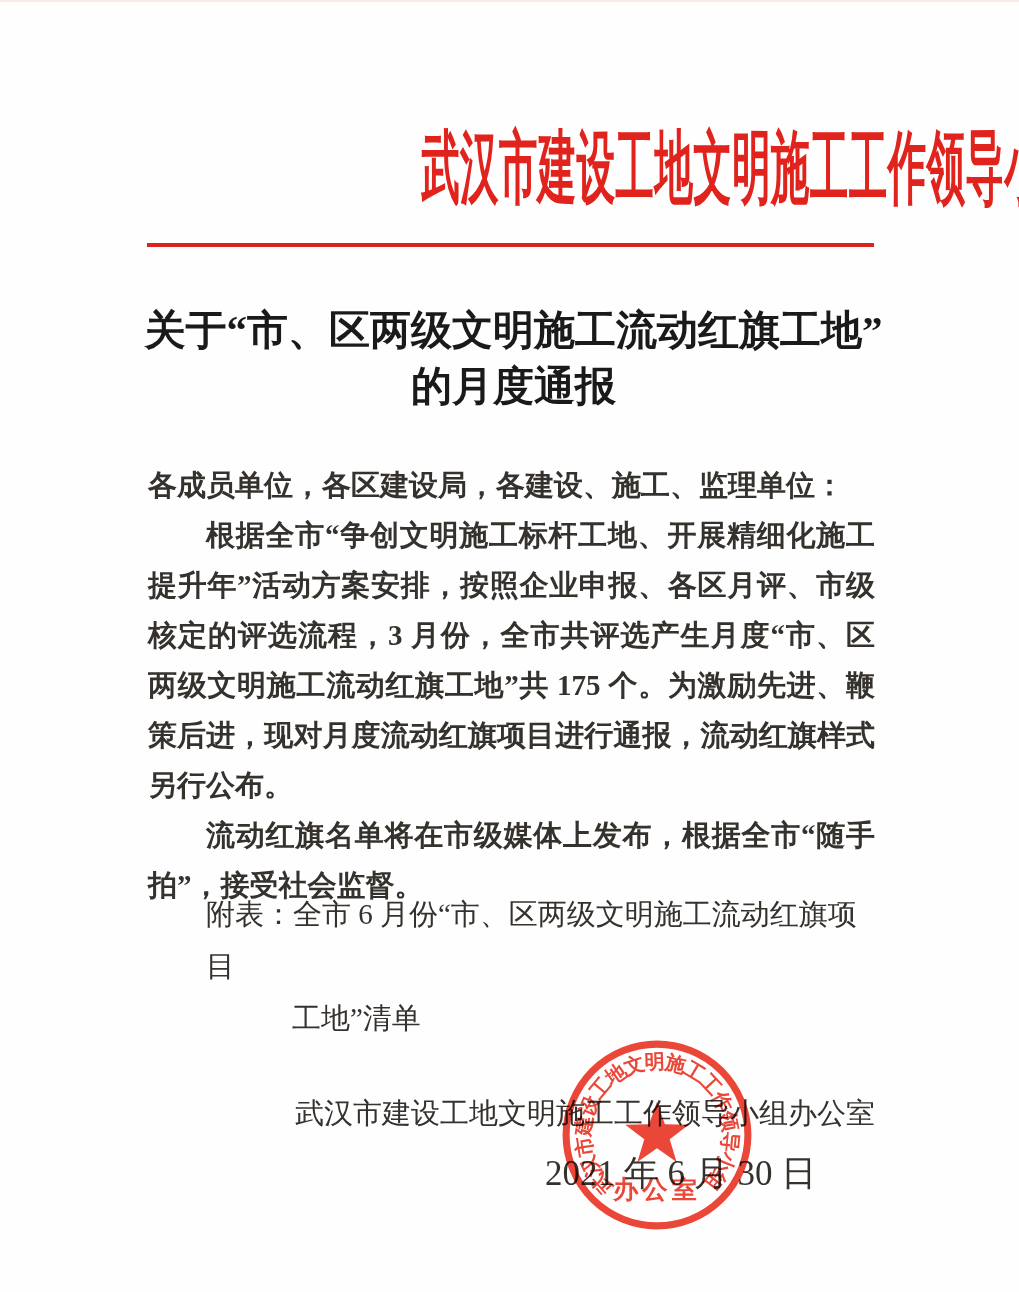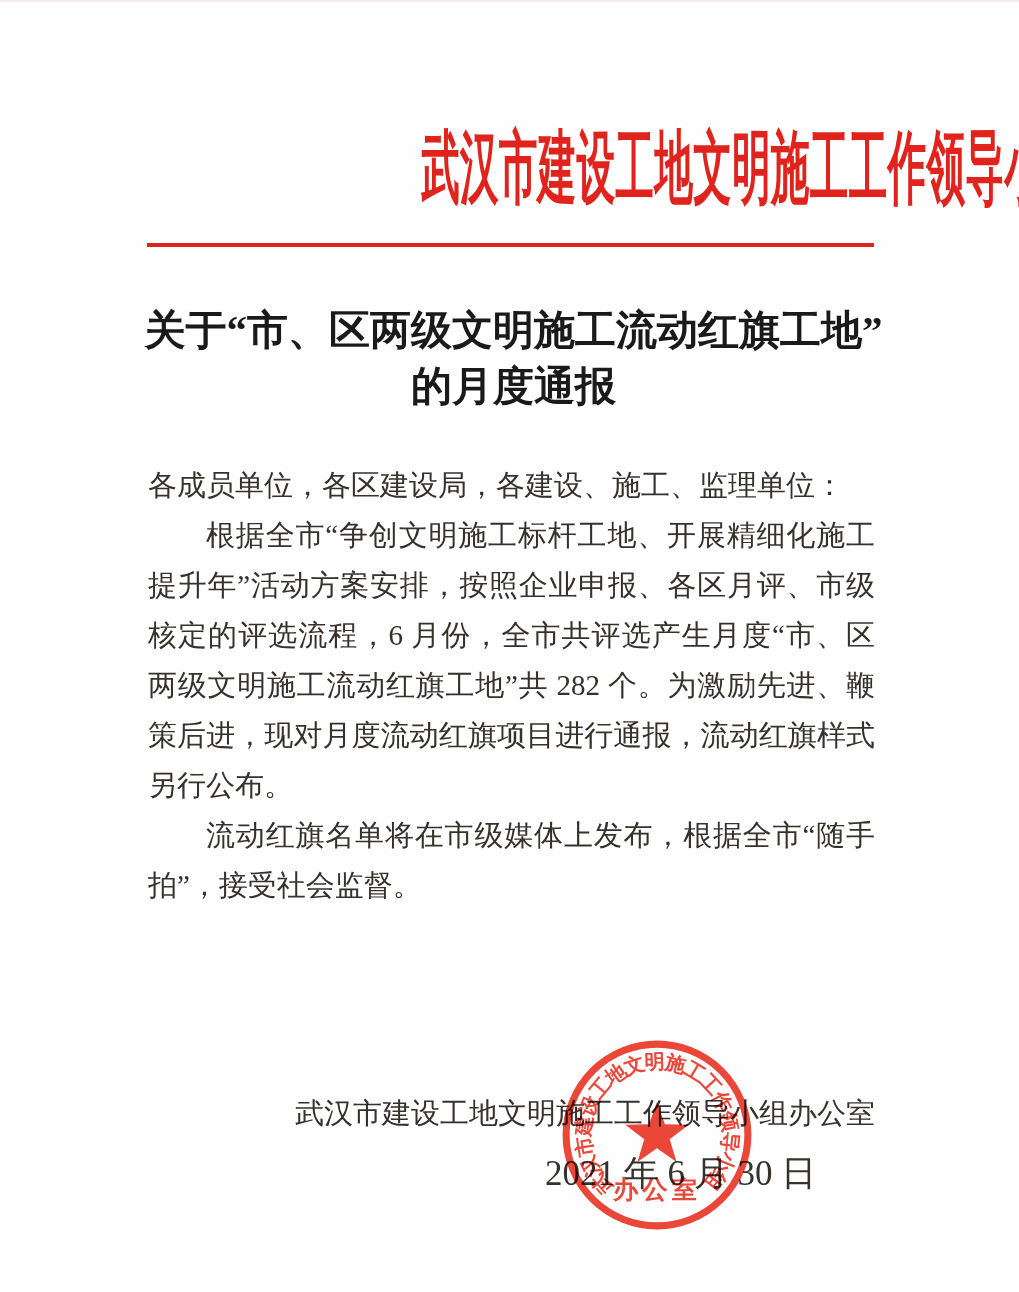--- a/index.html
+++ b/index.html
@@ -41,20 +41,21 @@
     font-weight: bold;
     color: #1a1a1a;
     line-height: 56px;
   }
   .body-text {
     position: absolute; top: 460px; left: 148px; width: 727px;
     font-size: 29px;
     line-height: 50px;
     color: #35322e;
     text-align: justify;
+    font-weight: bold;
   }
   .body-text p { margin: 0; }
   .body-text p.indent { text-indent: 2em; }
   .attachment {
     position: absolute; top: 888px; left: 148px; width: 727px;
     font-size: 29px;
     line-height: 52px;
     color: #35322e;
   }
   .attachment .att-line1 { padding-left: 58px; }
@@ -96,24 +97,28 @@
 
   <div class="red-divider"></div>
 
   <div class="doc-title">
     <div>关于“市、区两级文明施工流动红旗工地”</div>
     <div>的月度通报</div>
   </div>
 
   <div class="body-text">
     <p>各成员单位，各区建设局，各建设、施工、监理单位：</p>
-    <p class="indent">根据全市“争创文明施工标杆工地、开展精细化施工提升年”活动方案安排，按照企业申报、各区月评、市级核定的评选流程，6 月份，全市共评选产生月度“市、区两级文明施工流动红旗工地”共 282 个。为激励先进、鞭策后进，现对月度流动红旗项目进行通报，流动红旗样式另行公布。</p>
+    <p class="indent">根据全市“争创文明施工标杆工地、开展精细化施工提升年”活动方案安排，按照企业申报、各区月评、市级核定的评选流程，3 月份，全市共评选产生月度“市、区两级文明施工流动红旗工地”共 175 个。为激励先进、鞭策后进，现对月度流动红旗项目进行通报，流动红旗样式另行公布。</p>
     <p class="indent">流动红旗名单将在市级媒体上发布，根据全市“随手拍”，接受社会监督。</p>
   </div>
 
+  <div class="attachment">
+    <div class="att-line1">附表：全市 6 月份“市、区两级文明施工流动红旗项目</div>
+    <div class="att-line2">工地”清单</div>
+  </div>
 
   <div class="sig-org">武汉市建设工地文明施工工作领导小组办公室</div>
 
   <div class="sig-date">2021 年 6 月 30 日</div>
 
   <div class="seal">
     <svg viewBox="0 0 200 200" xmlns="http://www.w3.org/2000/svg">
       <defs>
         <path id="sealRingPath" d="M 57.6,150.6 A 66,66 0 1,1 142.4,150.6" fill="none"></path>
       </defs>

